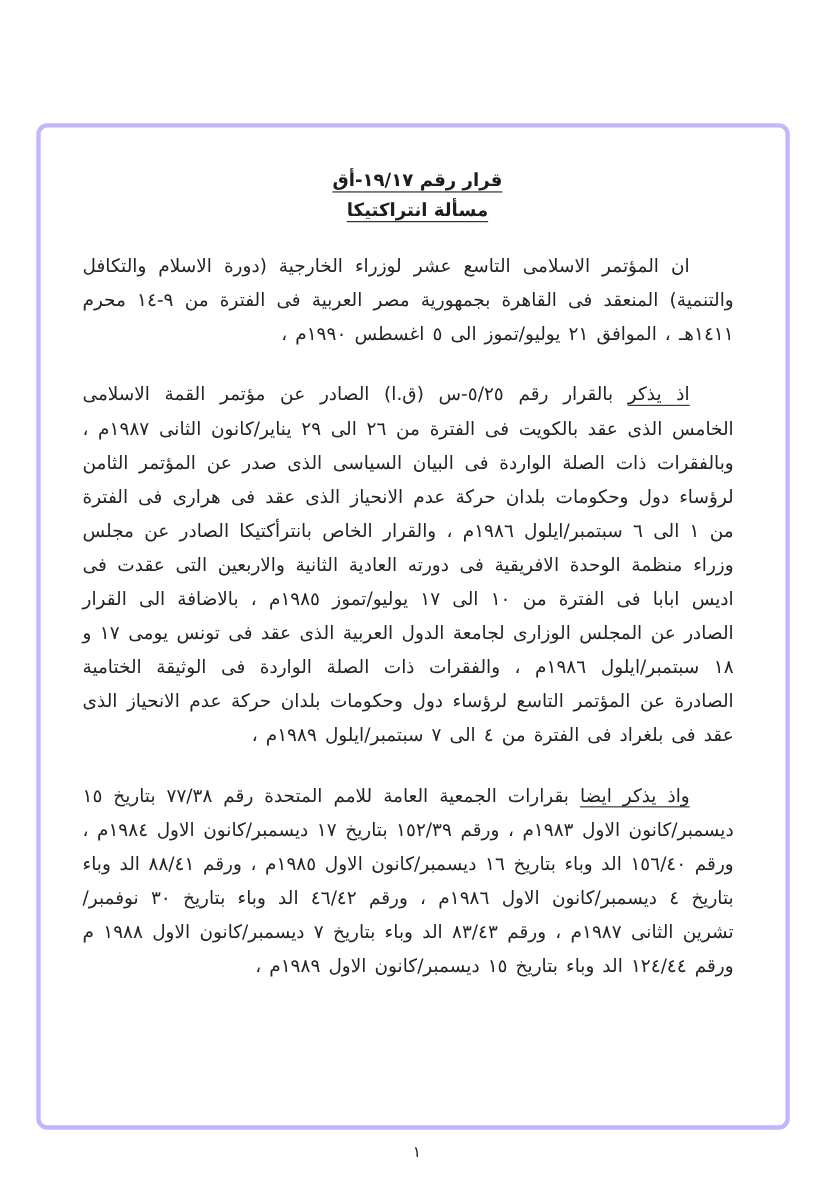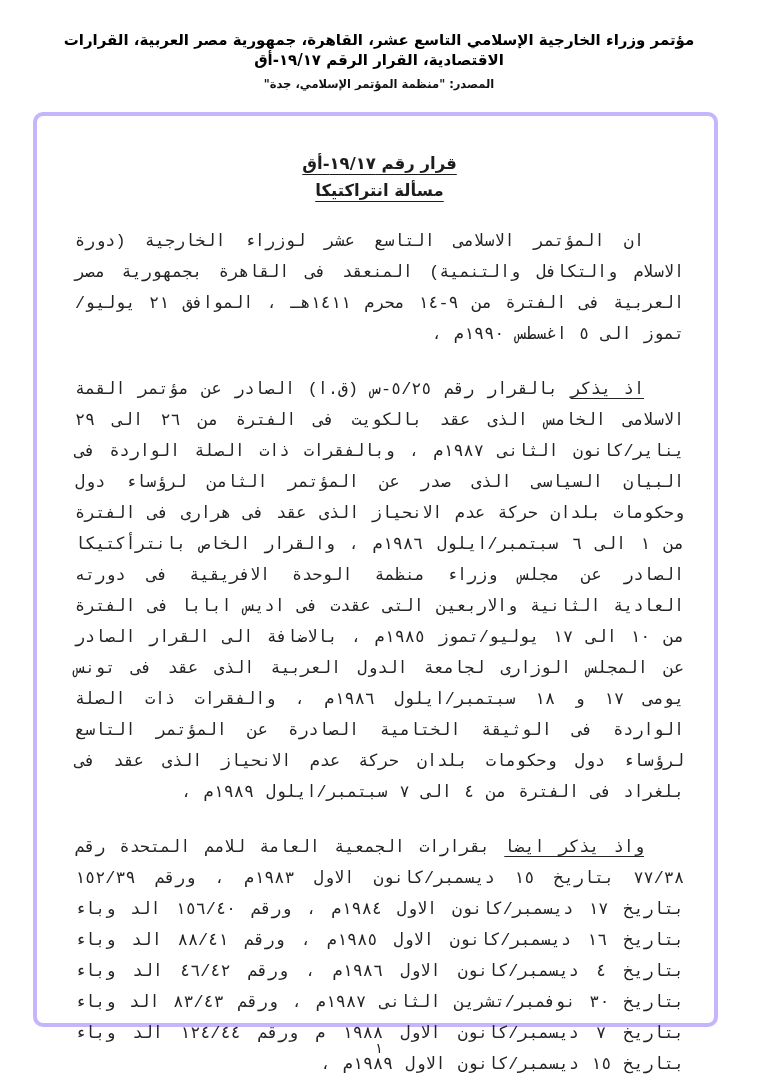--- a/index.html
+++ b/index.html
@@ -69,23 +69,22 @@
   .paragraphs{
     margin-top:24px;
     font-size:16.8px;
     line-height:31px;
     text-align:justify;
     text-align-last:right;
     word-spacing:2px;
     color:#242424;
   }
   .paragraphs p{
-    margin:0 0 24px 0;
+    margin:0 17px 24px 0;
     text-indent:40px;
-    font-family:Liberation Mono, monospace;
   }
   .lead{
     text-decoration:underline;
     text-underline-offset:4px;
   }
 
   
   .page-number{
     position:absolute;
     left:0;right:0;
@@ -93,27 +92,20 @@
     text-align:center;
     font-size:14px;
     color:#1a1a1a;
   }
 </style>
 </head>
 <body>
 
 <div class="page">
 
-  <header class="header">
-    <div class="header-line1">مؤتمر وزراء الخارجية الإسلامي التاسع عشر، القاهرة، جمهورية مصر العربية، القرارات الاقتصادية، القرار الرقم ١٩/١٧-أق</div>
-    <div class="header-line2">
-      <span>المصدر:</span>
-      <span>"منظمة المؤتمر الإسلامي، جدة"</span>
-    </div>
-  </header>
 
   <section class="green-box">
     <div class="doc-inner">
 
       <div class="title-block">
         <div class="title-line">قرار رقم ١٩/١٧-أق</div>
         <div class="title-line">مسألة انتراكتيكا</div>
       </div>
 
       <div class="paragraphs">

